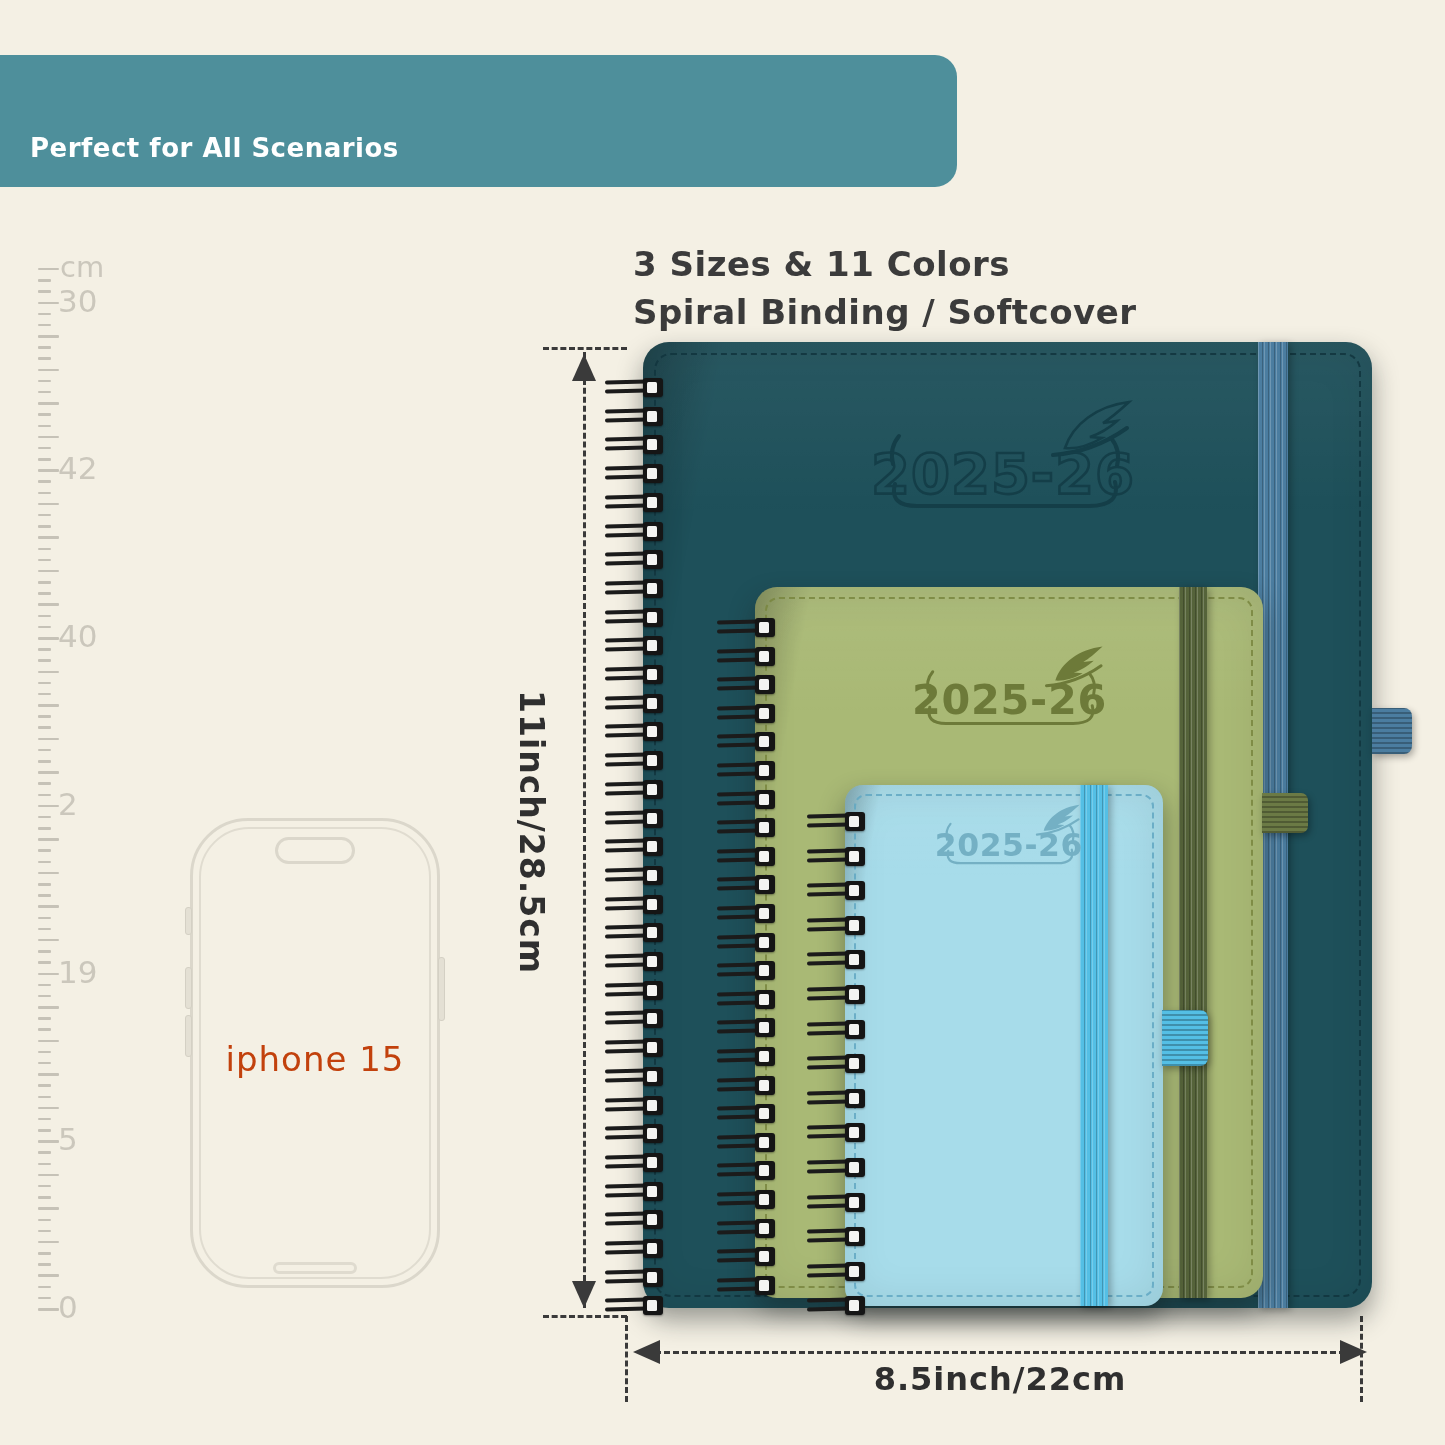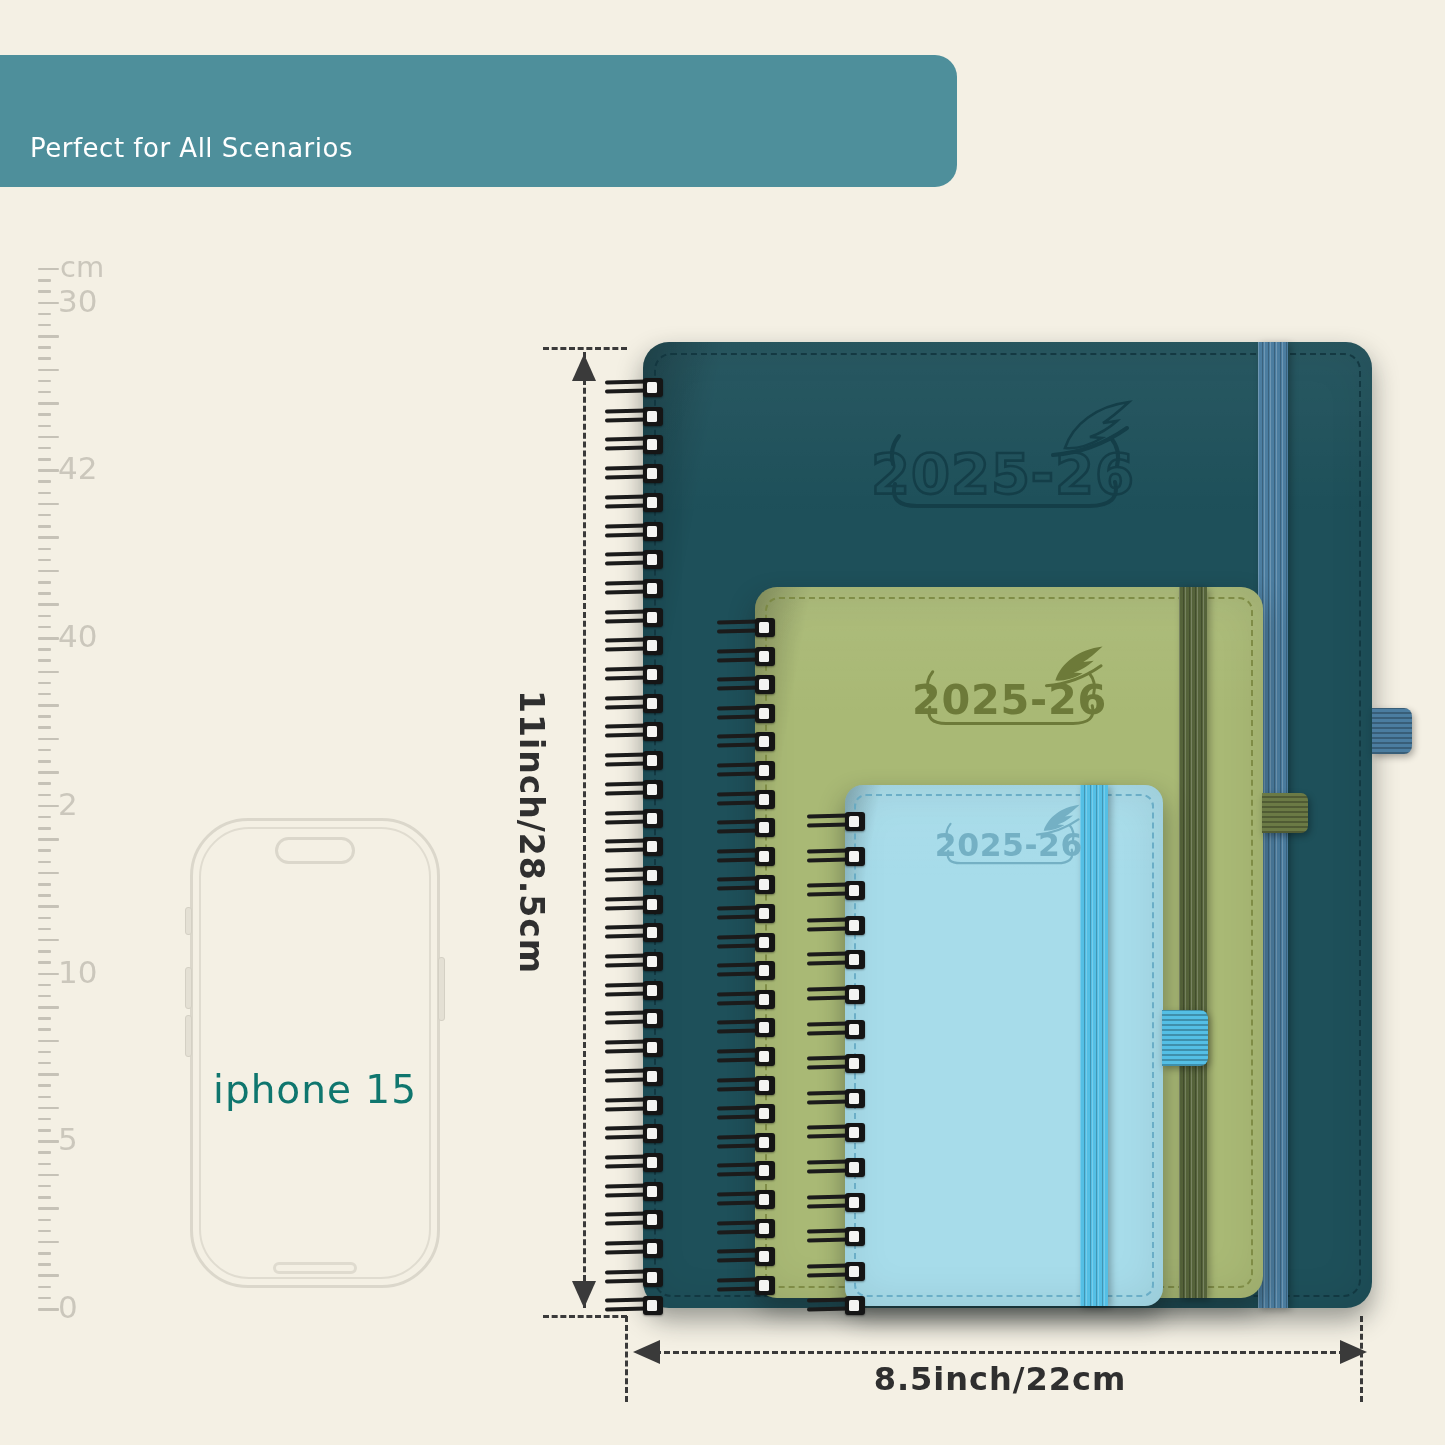--- a/index.html
+++ b/index.html
@@ -2,21 +2,21 @@
 <html><head>
 <meta charset="utf-8">
 <style>
   html,body{margin:0;padding:0;}
   body{font-family:"DejaVu Sans", sans-serif;}
   #scene{position:relative;width:1445px;height:1445px;overflow:hidden;background:#f4f0e4;}
 
   
   #banner{position:absolute;left:0;top:55px;width:957px;height:132px;border-radius:0 22px 22px 0;}
   #banner .title{position:absolute;left:28px;top:16px;font-size:45px;font-weight:700;letter-spacing:1px;white-space:nowrap;}
-  #banner .subtitle{position:absolute;left:30px;top:78px;font-size:26px;font-weight:400;letter-spacing:.5px;}
+  #banner .subtitle{position:absolute;left:30px;top:78px;font-size:26px;font-weight:700;letter-spacing:.5px;}
 
   
   #features{position:absolute;left:633px;top:240px;font-size:34px;font-weight:600;color:#3b3b3b;line-height:48px;letter-spacing:.5px;}
 
   
   .ruler-tick{position:absolute;height:2.5px;background:#c6c2b7;border-radius:1px;}
   .ruler-tick.long{width:21px;}
   .ruler-tick.short{width:13px;}
   .ruler-num{position:absolute;left:58px;font-size:31px;color:#cbc7bc;transform:translateY(-52%);}
   #ruler-unit{position:absolute;left:60px;top:250px;font-size:29px;color:#cbc7bc;}
@@ -24,21 +24,21 @@
   
   #phone{position:absolute;left:190px;top:818px;width:244px;height:464px;border:3px solid #dbd7cb;border-radius:58px;}
   #phone .inner{position:absolute;left:6px;right:6px;top:6px;bottom:6px;border:2px solid #e0dcd0;border-radius:50px;}
   #phone .island{position:absolute;left:50%;transform:translateX(-50%);top:16px;width:74px;height:21px;border:3px solid #dbd7cb;border-radius:14px;}
   #phone .slot{position:absolute;left:50%;transform:translateX(-50%);bottom:11px;width:78px;height:6px;border:3px solid #dfdbcf;border-radius:6px;}
   #phone .nub{position:absolute;width:5px;background:#e4e0d4;border:1px solid #d4d0c4;border-radius:3px;}
   #phone .nub.n1{left:-8px;top:86px;height:26px;}
   #phone .nub.n2{left:-8px;top:146px;height:40px;}
   #phone .nub.n3{left:-8px;top:194px;height:40px;}
   #phone .nub.n4{right:-8px;top:136px;height:62px;}
-  #phone .phone-label{position:absolute;left:0;width:100%;top:218px;text-align:center;font-size:39px;color:#0f766e;letter-spacing:1px;margin-top:28px;}
+  #phone .phone-label{position:absolute;left:0;width:100%;top:218px;text-align:center;font-size:34px;color:#c2410c;letter-spacing:1px;}
 
   
   .cover{position:absolute;background:var(--cover);
          box-shadow:0 12px 26px rgba(25,32,30,.42), inset 0 0 46px rgba(0,0,0,.10);}
   .cover .shade{position:absolute;inset:0;border-radius:inherit;
          background:linear-gradient(100deg, rgba(0,0,0,.22) 0%, rgba(0,0,0,0) 9%),
                     linear-gradient(rgba(255,255,255,.05), rgba(0,0,0,0) 18%);}
   .stitch{position:absolute;border:2.5px dashed var(--stitch);opacity:.85;}
   .band{position:absolute;background:var(--band);box-shadow:3px 2px 7px rgba(0,0,0,.28);
         background-image:repeating-linear-gradient(90deg, rgba(255,255,255,.20) 0 1px, rgba(0,0,0,0) 1px 4px, rgba(0,0,0,.22) 4px 5px, rgba(0,0,0,0) 5px 6px);}
@@ -75,20 +75,24 @@
 </style>
 </head>
 <body>
 
 <div id="scene" style="background: rgb(244, 240, 228);">
 
   <div id="banner" style="background: rgb(78, 143, 155); color: rgb(255, 255, 255);">
     <div class="subtitle">Perfect for All Scenarios</div>
   </div>
 
+  <div id="features">
+    <div>3 Sizes &amp; 11 Colors</div>
+    <div>Spiral Binding / Softcover</div>
+  </div>
 
   <div id="ruler-layer">
     <div id="ruler-unit">cm</div>
   <div class="ruler-tick long" style="left: 38px; top: 1308px;"></div>
       <div class="ruler-tick short" style="left: 38px; top: 1296.82px;"></div>
       <div class="ruler-tick short" style="left: 38px; top: 1285.63px;"></div>
       <div class="ruler-tick long" style="left: 38px; top: 1274.45px;"></div>
       <div class="ruler-tick short" style="left: 38px; top: 1263.27px;"></div>
       <div class="ruler-tick short" style="left: 38px; top: 1252.08px;"></div>
       <div class="ruler-tick long" style="left: 38px; top: 1240.9px;"></div>
@@ -176,21 +180,21 @@
       <div class="ruler-tick short" style="left: 38px; top: 323.867px;"></div>
       <div class="ruler-tick short" style="left: 38px; top: 312.683px;"></div>
       <div class="ruler-tick long" style="left: 38px; top: 301.5px;"></div>
       <div class="ruler-tick short" style="left: 38px; top: 290.317px;"></div>
       <div class="ruler-tick short" style="left: 38px; top: 279.133px;"></div>
       <div class="ruler-tick long" style="left: 38px; top: 267.95px;"></div>
       <div class="ruler-num" style="top: 301.5px;">30</div>
       <div class="ruler-num" style="top: 469.25px;">42</div>
       <div class="ruler-num" style="top: 637px;">40</div>
       <div class="ruler-num" style="top: 804.75px;">2</div>
-      <div class="ruler-num" style="top: 972.5px;">10</div>
+      <div class="ruler-num" style="top: 972.5px;">19</div>
       <div class="ruler-num" style="top: 1140.25px;">5</div>
       <div class="ruler-num" style="top: 1308px;">0</div>
     </div>
 
   <div id="phone">
     <div class="inner"></div>
     <div class="island"></div>
     <div class="slot"></div>
     <div class="nub n1"></div>
     <div class="nub n2"></div>

